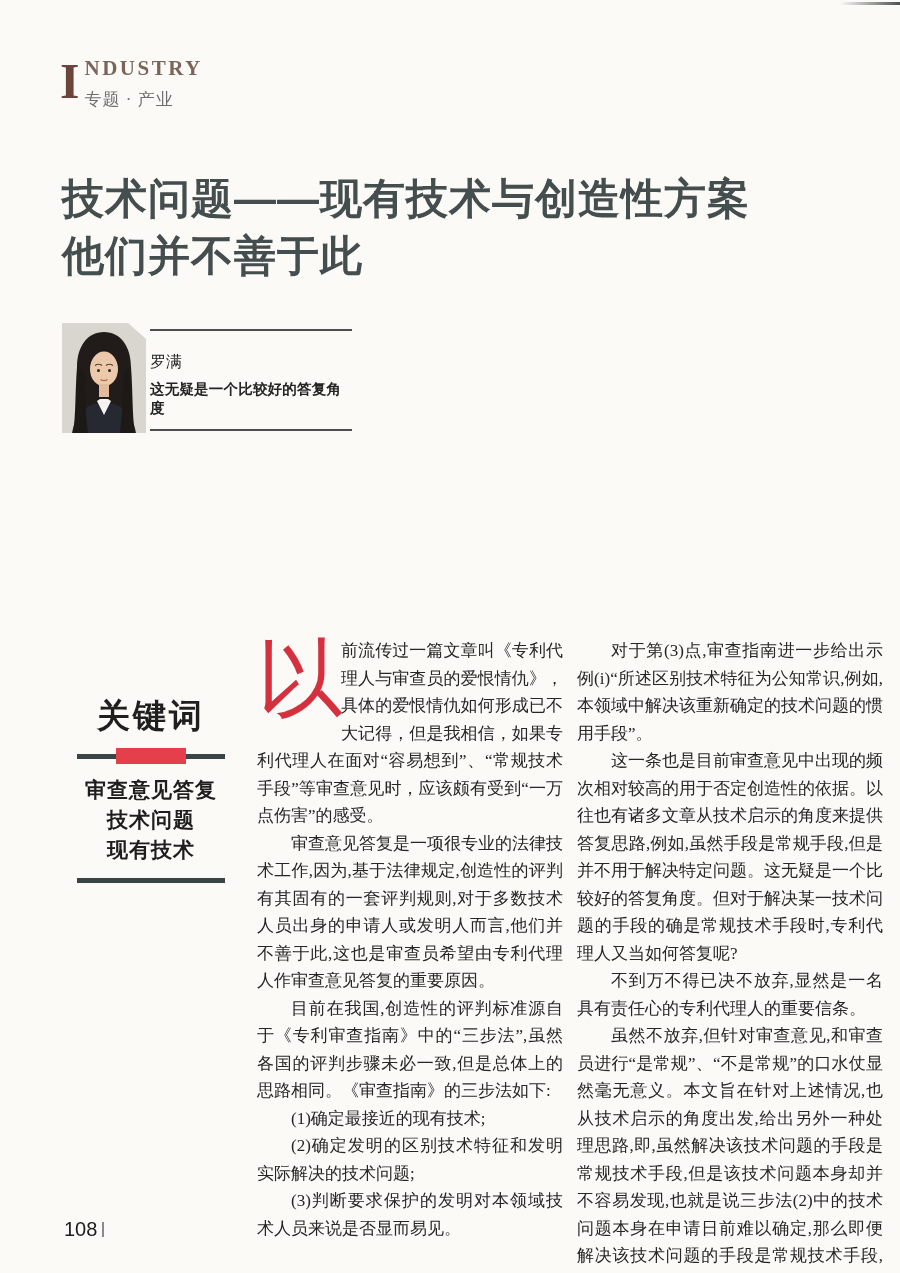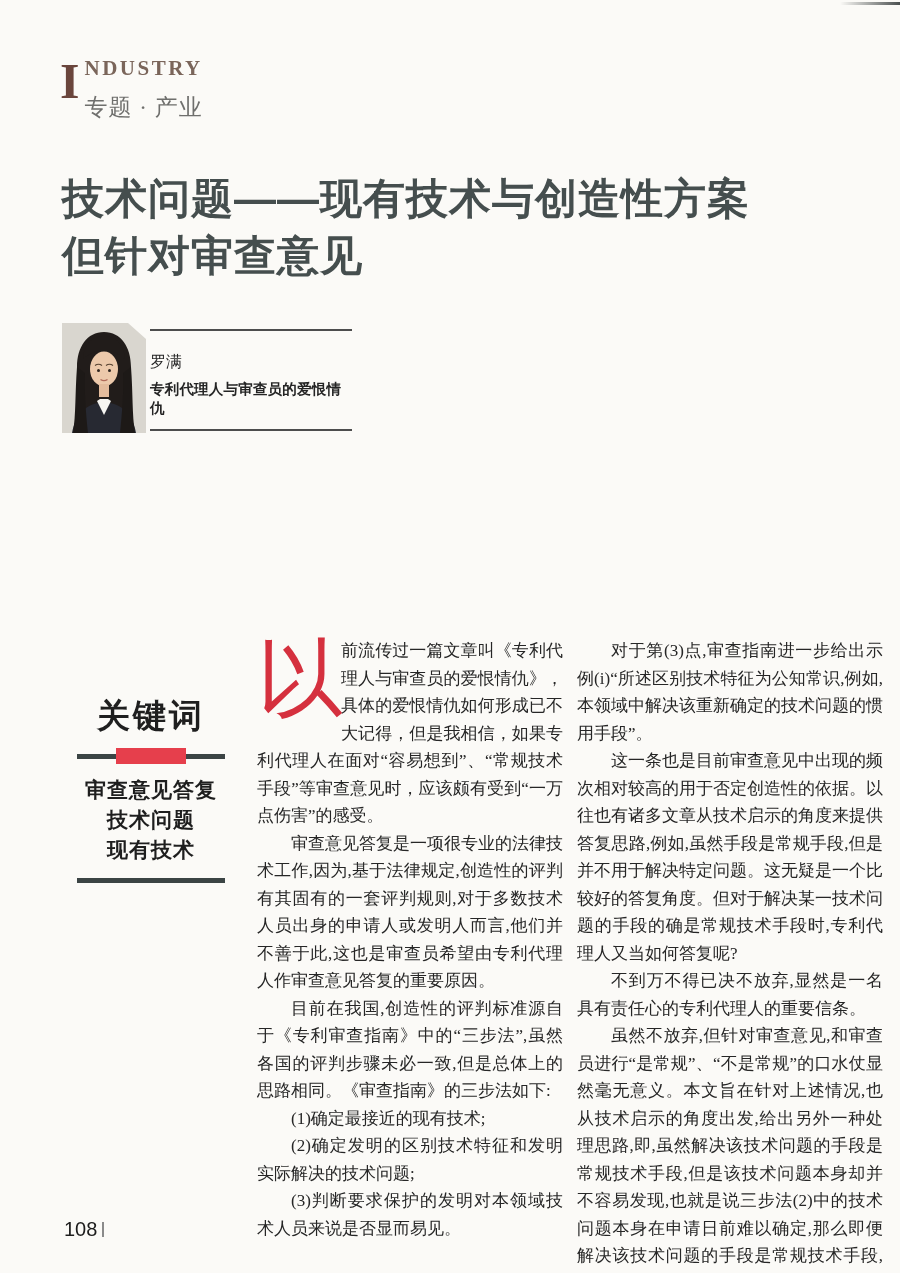--- a/index.html
+++ b/index.html
@@ -23,21 +23,21 @@
   .industry .big-i{
     font-family:"Liberation Serif","DejaVu Serif",serif;
     font-size:50px;line-height:46px;font-weight:bold;color:#6a453c;
   }
   .industry .hdr-right{margin-left:5px;}
   .industry .en{
     display:block;font-size:21px;line-height:21px;letter-spacing:2.5px;
     color:#7a655a;font-weight:bold;
   }
   .industry .cn{
-    display:block;font-size:23px;line-height:22px;margin-top:18px;
+    display:block;font-size:17px;line-height:22px;margin-top:10px;
     color:#6f6f6d;letter-spacing:1px;
   }
   
   .article-title{
     position:absolute;left:62px;top:170px;width:760px;margin:0;
     font-family:"Liberation Sans","DejaVu Sans",sans-serif;
     font-size:42px;line-height:57px;font-weight:800;
     color:#454e4e;letter-spacing:1px;
   }
   
@@ -96,21 +96,21 @@
   <div class="industry">
     <span class="big-i">I</span>
     <span class="hdr-right">
       <span class="en">NDUSTRY</span>
       <span class="cn">专题 · 产业</span>
     </span>
   </div>
 
   <h1 class="article-title">
     <span>技术问题——现有技术与创造性方案</span><br>
-    <span>但针对审查意见</span>
+    <span>他们并不善于此</span>
   </h1>
 
   <div class="photo">
     <svg width="84" height="110" viewBox="0 0 84 110">
       <polygon points="0,0 66,0 84,16 84,110 0,110" fill="#d9d6cf"></polygon>
       <path d="M42,9 C25,9 15,24 15,44 C15,66 19,88 13,110 L71,110 C65,88 69,66 69,44 C69,24 59,9 42,9 Z" fill="#211c1a"></path>
       <ellipse cx="42" cy="46" rx="14" ry="17.5" fill="#ecc9ab"></ellipse>
       <path d="M42,13 C30,13 22,22 21,36 C28,30 36,27 42,27 C48,27 56,30 63,36 C62,22 54,13 42,13 Z" fill="#211c1a"></path>
       <path d="M33,42.5 q3.5,-2.5 7,0" stroke="#55402f" stroke-width="1.2" fill="none"></path>
       <path d="M44,42.5 q3.5,-2.5 7,0" stroke="#55402f" stroke-width="1.2" fill="none"></path>
@@ -120,21 +120,21 @@
       <rect x="37" y="61" width="10" height="13" fill="#e3bb9c"></rect>
       <path d="M10,110 C13,92 24,80 42,79 C60,80 71,92 74,110 Z" fill="#272932"></path>
       <polygon points="35,78 42,92 49,78 46,76 38,76" fill="#f6f5f2"></polygon>
       <path d="M15,44 C13,70 14,92 11,110 L26,110 C24,92 22,66 23,50 Z" fill="#1d1917"></path>
       <path d="M69,44 C71,70 70,92 73,110 L58,110 C60,92 62,66 61,50 Z" fill="#1d1917"></path>
     </svg>
   </div>
 
   <div class="author-info">
     <div class="author-name">罗满</div>
-    <div class="author-affil">专利代理人与审查员的爱恨情仇</div>
+    <div class="author-affil">这无疑是一个比较好的答复角度</div>
   </div>
 
   <aside class="keywords">
     <div class="kw-title">关键词</div>
     <div class="kw-divider">
       <div class="kw-line"></div>
       <div class="kw-red"></div>
     </div>
     <div class="kw-items">
       <div class="kw-item">审查意见答复</div>

